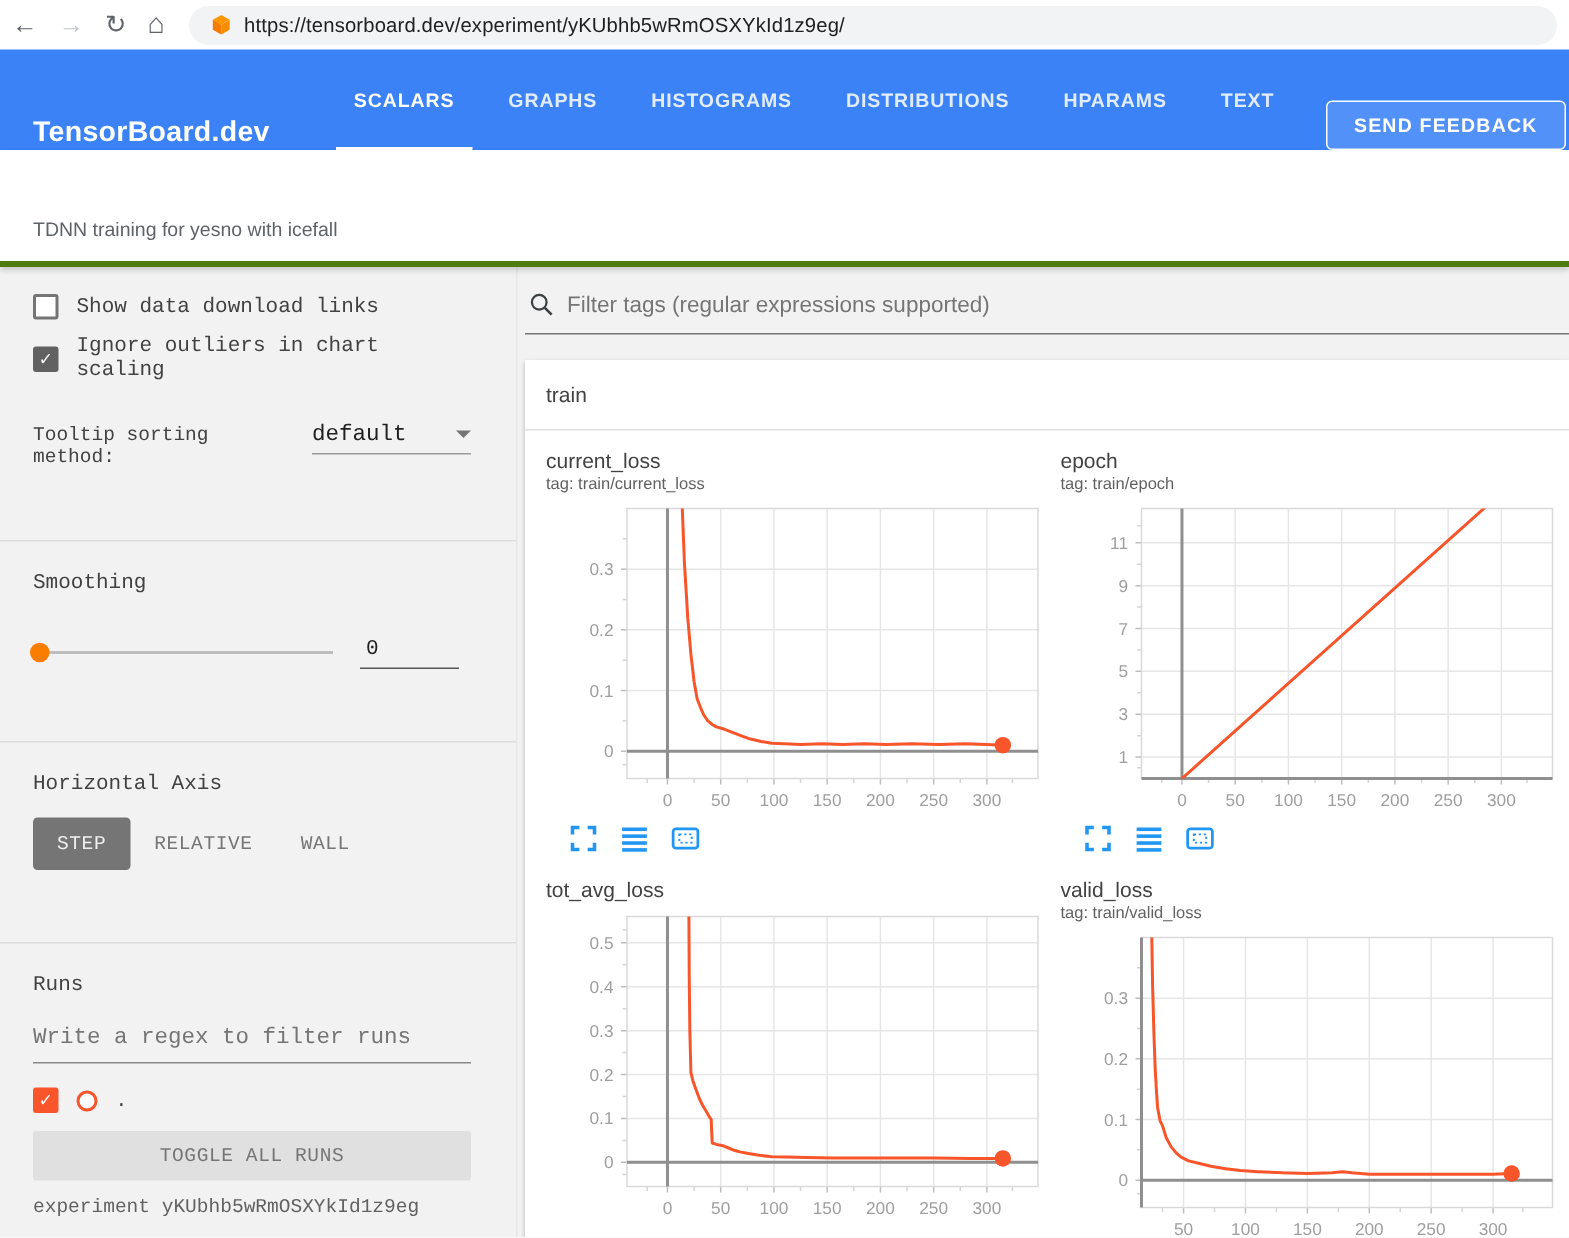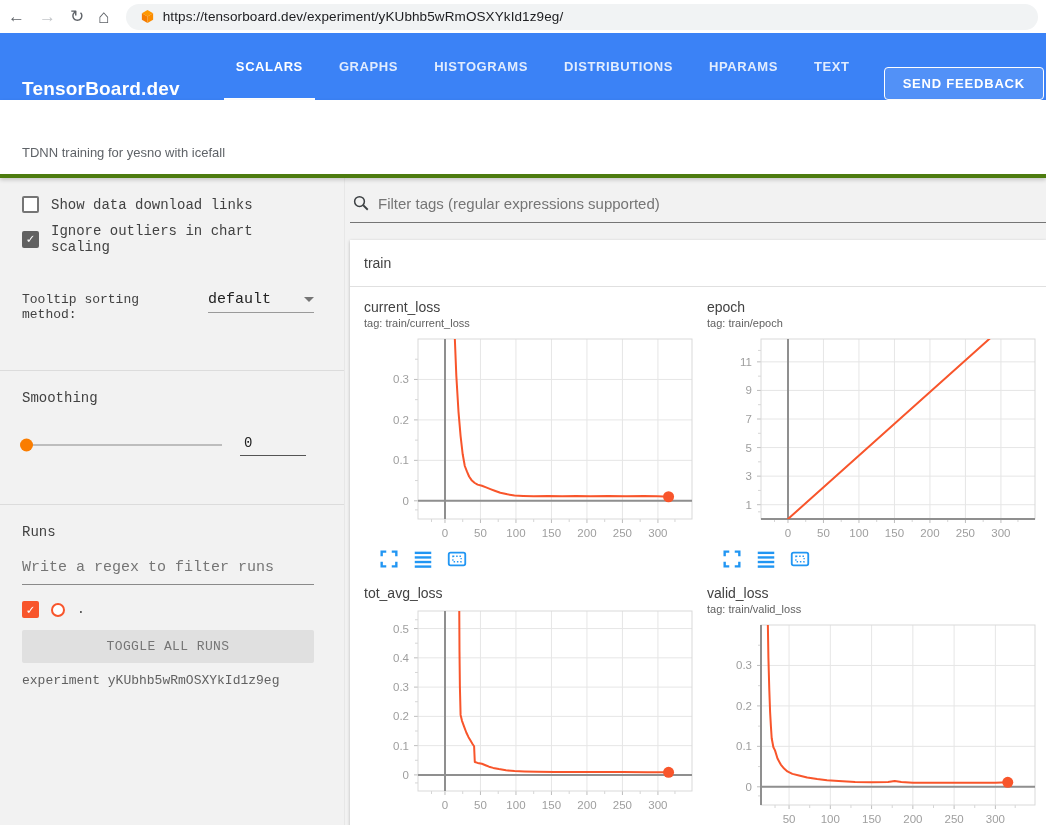--- a/index.html
+++ b/index.html
@@ -40,21 +40,21 @@
   .side-sec + .side-sec { border-top:1px solid #dcdcdc;margin-top:28px; }
   .chk-row { display:flex; align-items:center; gap:12px; margin-bottom:10px; cursor:pointer; }
   .chk { width:17px; height:17px; border-radius:2px; flex:0 0 auto; }
   .chk.empty { border:2px solid #757575; background:#fff; }
   .chk.dark { background:#616161; color:#fff; font-size:13px; font-weight:bold; display:flex; align-items:center; justify-content:center; }
   .chk.orange { background:#f8552b; color:#fff; font-size:13px; font-weight:bold; display:flex; align-items:center; justify-content:center; }
   .chk-label { font-size:14px; color:#424242; }
   .tooltip-row { display:flex; align-items:baseline; gap:10px; margin-top:26px; }
   .tt-label { font-size:13px; color:#424242; }
   .select-box { display:flex; align-items:center; justify-content:space-between; width:108px;
-        border-bottom:1px solid #9a9a9a; padding-bottom:4px; cursor:pointer;margin-top:10px; }
+        border-bottom:1px solid #9a9a9a; padding-bottom:4px; cursor:pointer; }
   .select-value { font-size:15px; color:#212121; }
   .caret-down { width:0; height:0; border-left:5px solid transparent; border-right:5px solid transparent; border-top:5px solid #757575; }
   .sec-label { font-size:14px; color:#424242; }
   .slider-row { display:flex; align-items:center; margin-top:26px; gap:18px; }
   .slider-track { position:relative; width:200px; height:2px; background:#bdbdbd; cursor:pointer; }
   .slider-thumb { position:absolute; left:0; top:50%; transform:translate(-2px,-50%); width:13px; height:13px;
         border-radius:50%; background:#fa7d00; cursor:pointer; }
   .smooth-input { width:66px; border:none; border-bottom:1px solid #555; background:transparent;
         font-size:14px; color:#212121; padding:2px 4px 4px; font-family:inherit; }
   .axis-btns { display:flex; align-items:center; margin-top:14px; }
@@ -145,20 +145,28 @@
     <div class="side-sec">
       <span class="sec-label">Smoothing</span>
       <div class="slider-row">
         <div class="slider-track">
           <div class="slider-thumb"></div>
         </div>
         <input class="smooth-input" value="0" style="">
       </div>
     </div>
 
+    <div class="side-sec">
+      <span class="sec-label">Horizontal Axis</span>
+      <div class="axis-btns">
+        <button class="axis-btn active">STEP</button>
+        <button class="axis-btn">RELATIVE</button>
+        <button class="axis-btn">WALL</button>
+      </div>
+    </div>
 
     <div class="side-sec">
       <span class="sec-label">Runs</span>
       <input class="regex-input" placeholder="Write a regex to filter runs" style="">
       <div class="run-row">
         <span class="chk orange">✓</span>
         <span class="run-swatch"></span>
         <span class="run-name">.</span>
       </div>
       <button class="toggle-btn">TOGGLE ALL RUNS</button>

